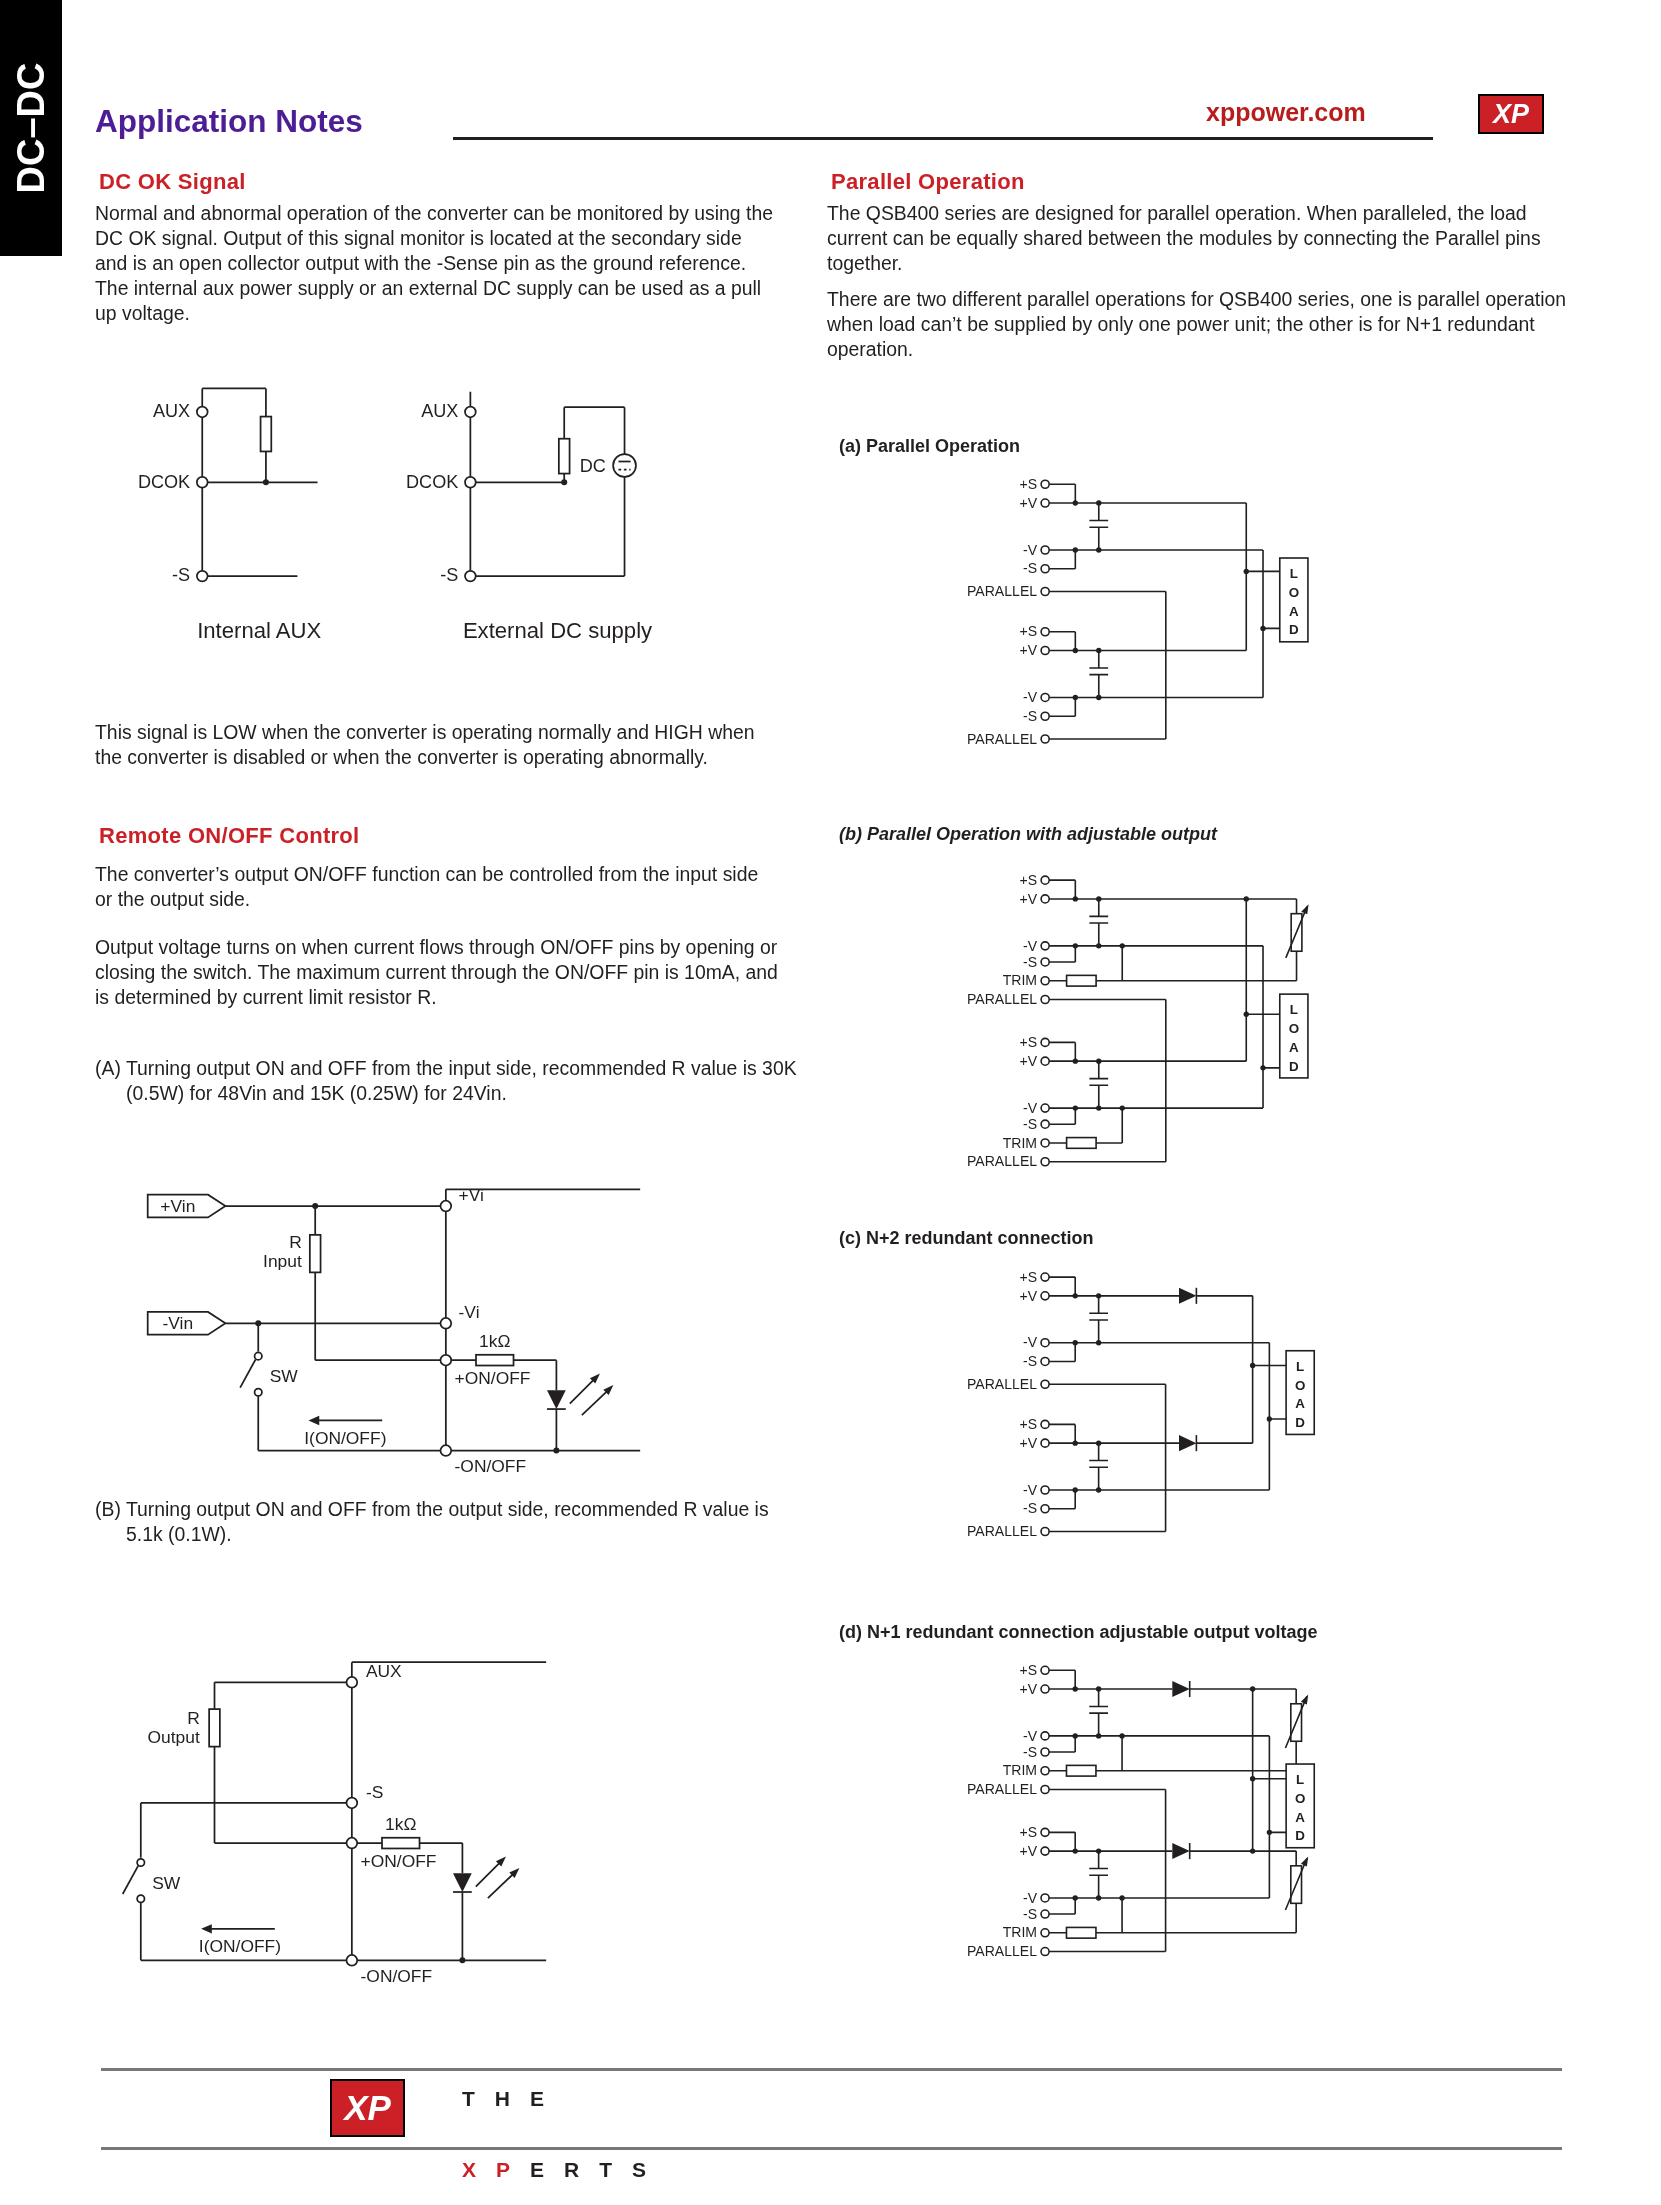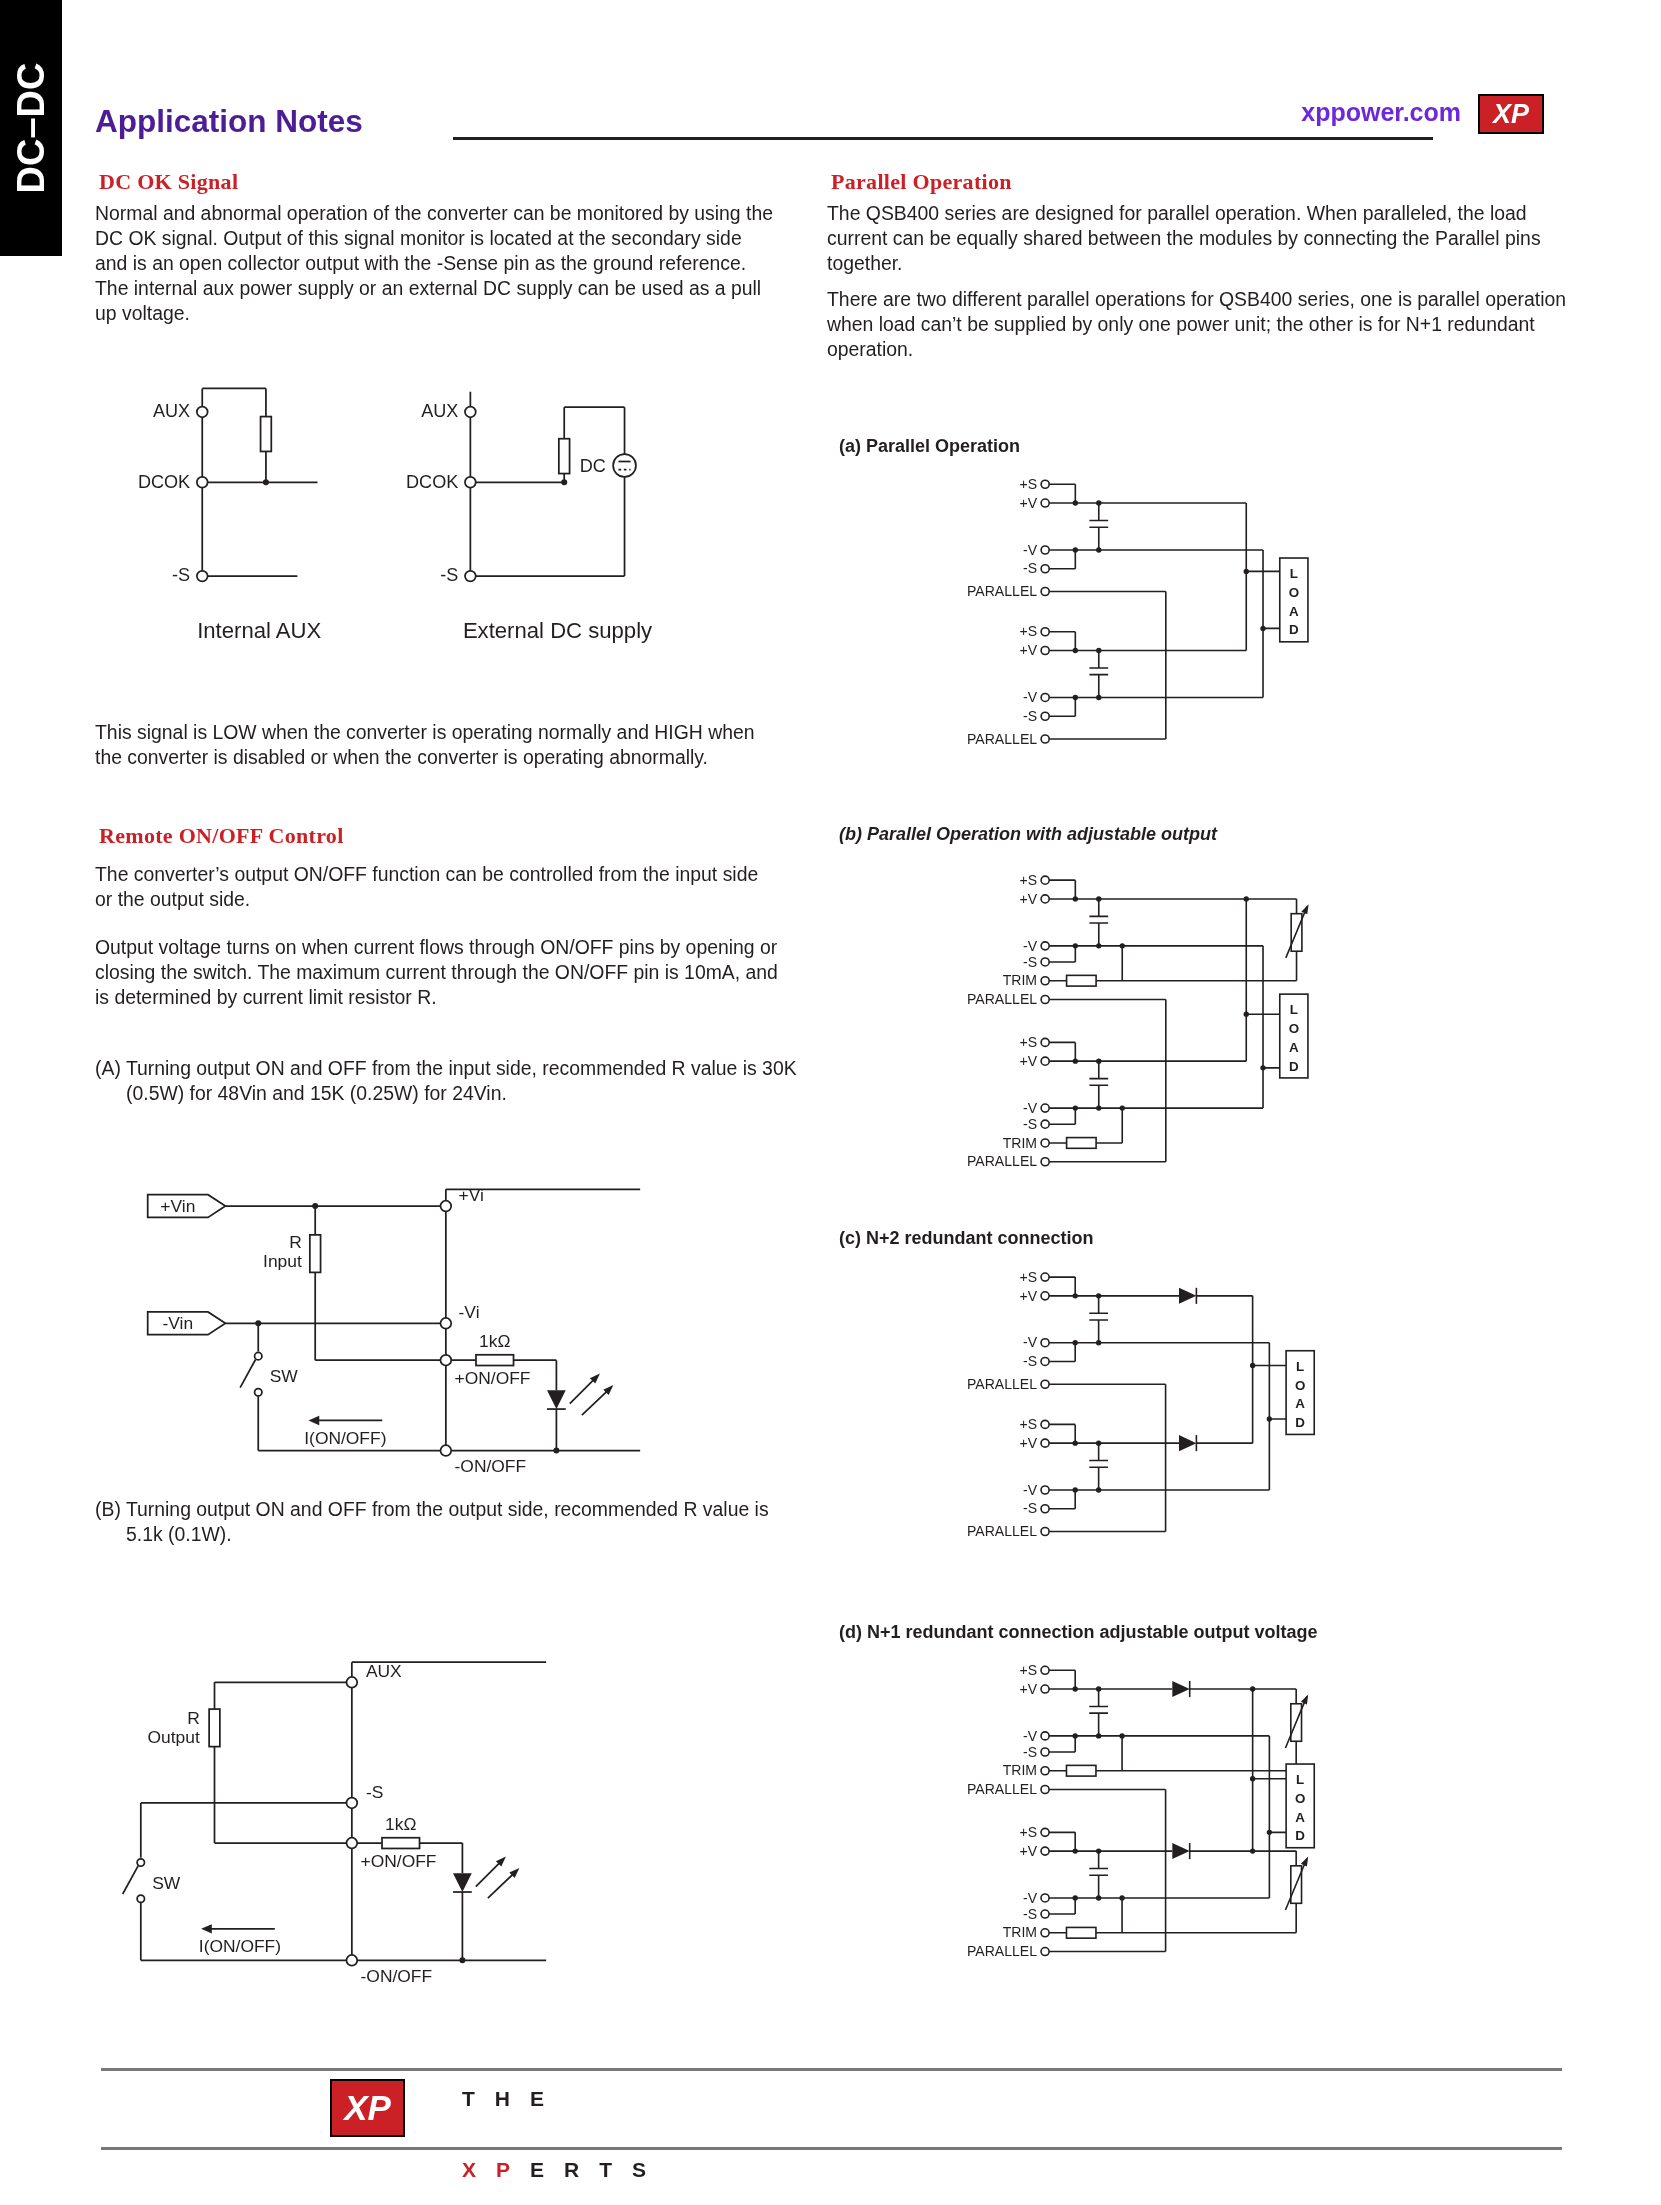--- a/index.html
+++ b/index.html
@@ -1,26 +1,26 @@
 <!DOCTYPE html>
 <html style="font-size:10.7px"><head>
 <meta charset="utf-8">
 <style>
   html,body{margin:0;padding:0;background:#e9e9e9;}
   .page{position:relative;width:1661px;height:2205px;background:#ffffff;font-family:"Liberation Sans",sans-serif;color:#231f20;overflow:hidden;}
   .abs{position:absolute;}
   .body-text{font-size:19.4px;line-height:25px;margin:0;}
-  .sec-head{font-size:22px;font-weight:bold;color:#cb2026;margin:0;letter-spacing:0.3px;font-family:Liberation Serif, serif;}
+  .sec-head{font-size:22px;font-weight:bold;color:#cb2026;margin:0;letter-spacing:0.3px;}
   .fig-cap{font-size:18px;font-weight:bold;margin:8px;}
   .hang{padding-left:31px;text-indent:-31px;}
   .sidebar{left:0;top:0;width:62px;height:256px;background:#000;}
   .sidebar-label{position:absolute;left:50%;top:50%;transform:translate(-50%,-50%) rotate(-90deg);color:#fff;font-size:38px;font-weight:bold;white-space:nowrap;}
   .page-title{left:95px;top:103px;font-size:31.5px;font-weight:bold;color:#4c1d95;}
   .head-rule{left:453px;top:137px;width:980px;height:2.7px;background:#231f20;}
-  .site{left:1206px;top:98px;width:255px;text-align:right;font-size:25px;font-weight:bold;color:#6d28d9;}
+  .site{left:1206px;top:98px;width:255px;font-size:25px;font-weight:bold;color:#b91c1c;}
   .logo{background:#cb2026;border:2.7px solid #000;color:#fff;font-style:italic;font-weight:bold;display:flex;align-items:center;justify-content:center;}
   .logo-top{left:1478px;top:94px;width:62px;height:36px;font-size:27px;}
   .logo-bottom{left:330px;top:2079px;width:71px;height:54px;font-size:35px;}
   .rule{height:3.4px;background:#77787b;}
   .tagline{left:462px;top:2087px;display:flex;align-items:baseline;gap:47px;font-size:21px;font-weight:bold;letter-spacing:20px;white-space:nowrap;color:#231f20;flex-direction:column;}
   .tag-red{color:#cb2026;}
   .tag-big{font-size:29.5px;}
   svg{overflow:visible;}
   svg text{font-family:"Liberation Sans",sans-serif;fill:#231f20;}
   .wire{stroke:#231f20;stroke-width:2.6;fill:none;}

